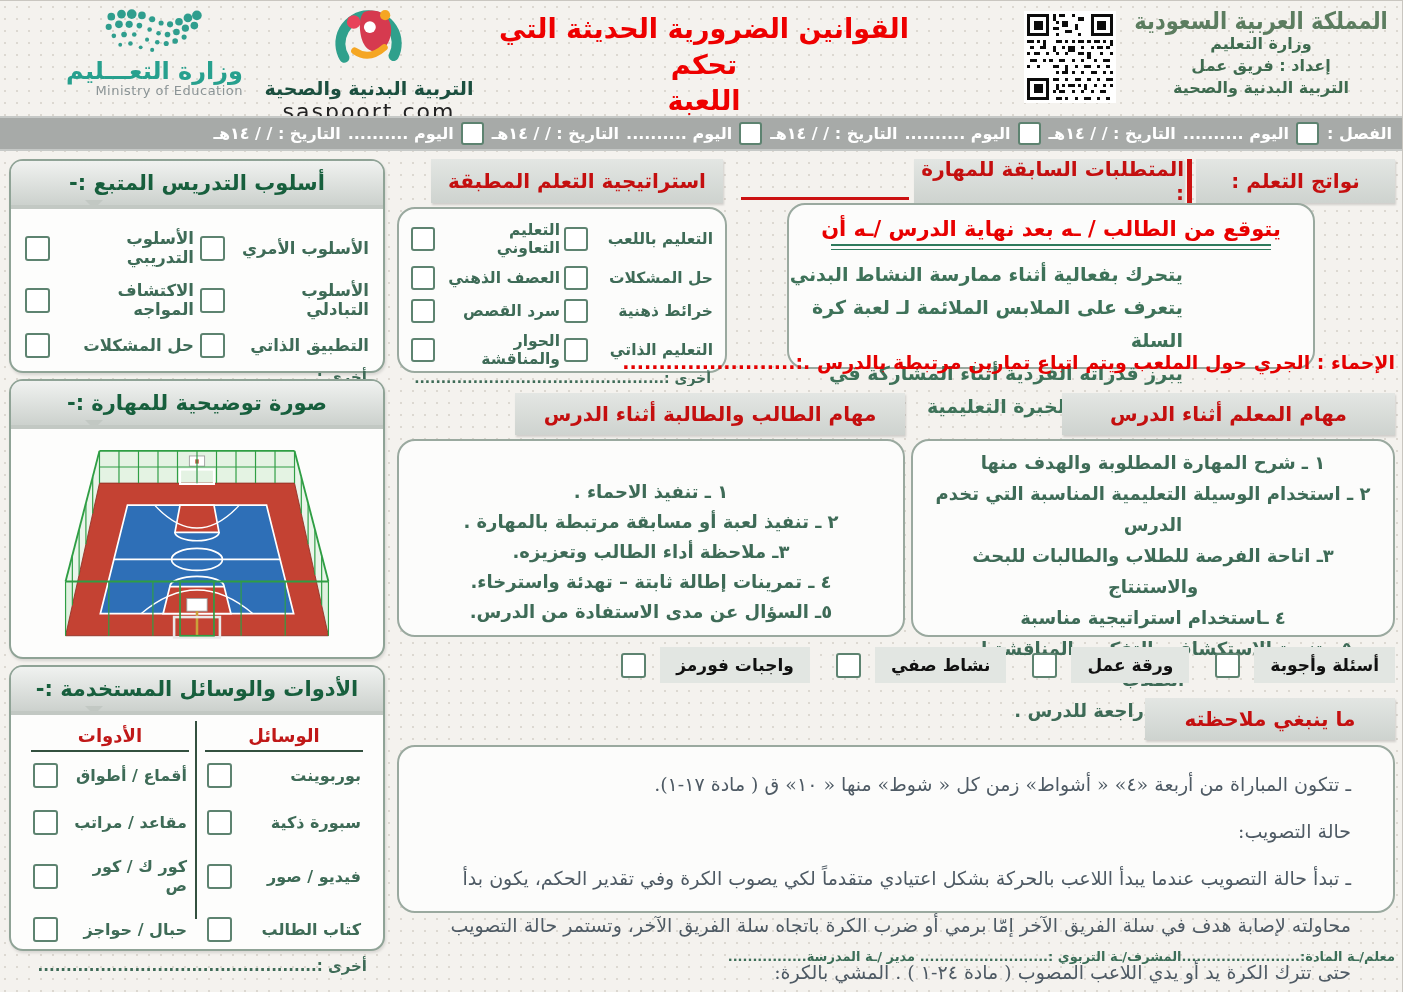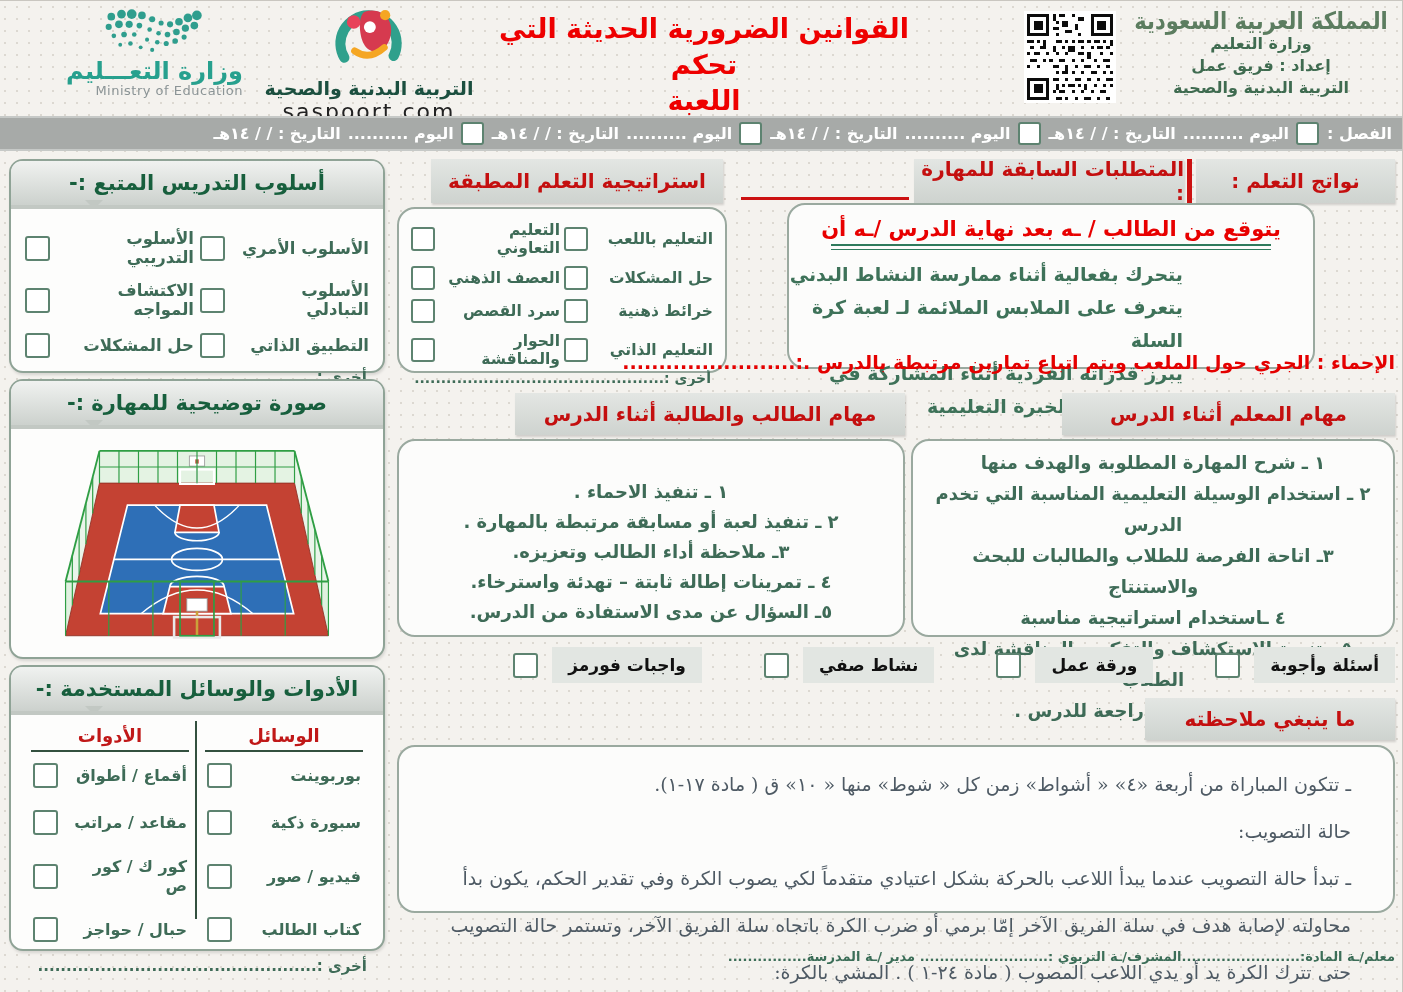--- a/index.html
+++ b/index.html
@@ -55,21 +55,21 @@
   .rhdr{background:linear-gradient(#e3e6e3,#ced3cf);display:flex;align-items:center;justify-content:center;
         color:#c40f0f;font-weight:bold;font-size:20px;box-shadow:1px 2px 2px rgba(0,0,0,.15);}
   .wbox{background:#fcfcfb;border:2px solid #9aa99f;border-radius:18px;box-sizing:border-box;}
   .expect-title{color:#e80000;font-weight:bold;font-size:21px;text-align:center;margin-top:12px;}
   .green-dline{margin:3px auto 8px;width:440px;border-top:2px solid #2e7a5c;border-bottom:1px solid #2e7a5c;height:3px;}
   .expect-item{color:#3e7259;font-weight:bold;font-size:19px;line-height:33px;text-align:right;padding-right:130px;}
   .warmup{color:#e40000;font-weight:bold;font-size:19px;text-align:right;white-space:nowrap;}
   .task-item{color:#3e6b57;font-weight:bold;font-size:18px;line-height:31px;text-align:center;}
   .eval-row{display:flex;align-items:center;gap:26px;}
   .eval-label{background:#e2e6e2;color:#111;font-weight:bold;font-size:17px;padding:8px 16px;white-space:nowrap;}
-  .eval-opt{display:flex;align-items:center;gap:14px;margin-left:36px;}
+  .eval-opt{display:flex;align-items:center;gap:14px;}
   .notes-box{font-family:"DejaVu Serif","DejaVu Sans",serif;color:#4e5a64;font-size:19px;line-height:47px;
              text-align:right;padding:14px 42px 6px;box-sizing:border-box;}
   .footer{color:#3c6e58;font-weight:bold;font-size:13px;text-align:right;white-space:nowrap;}
   .red-vbar{background:#cc1111;}
   .red-underline{background:#cc1111;height:3px;}
 </style>
 </head>
 <body>
 
 <div class="page">

